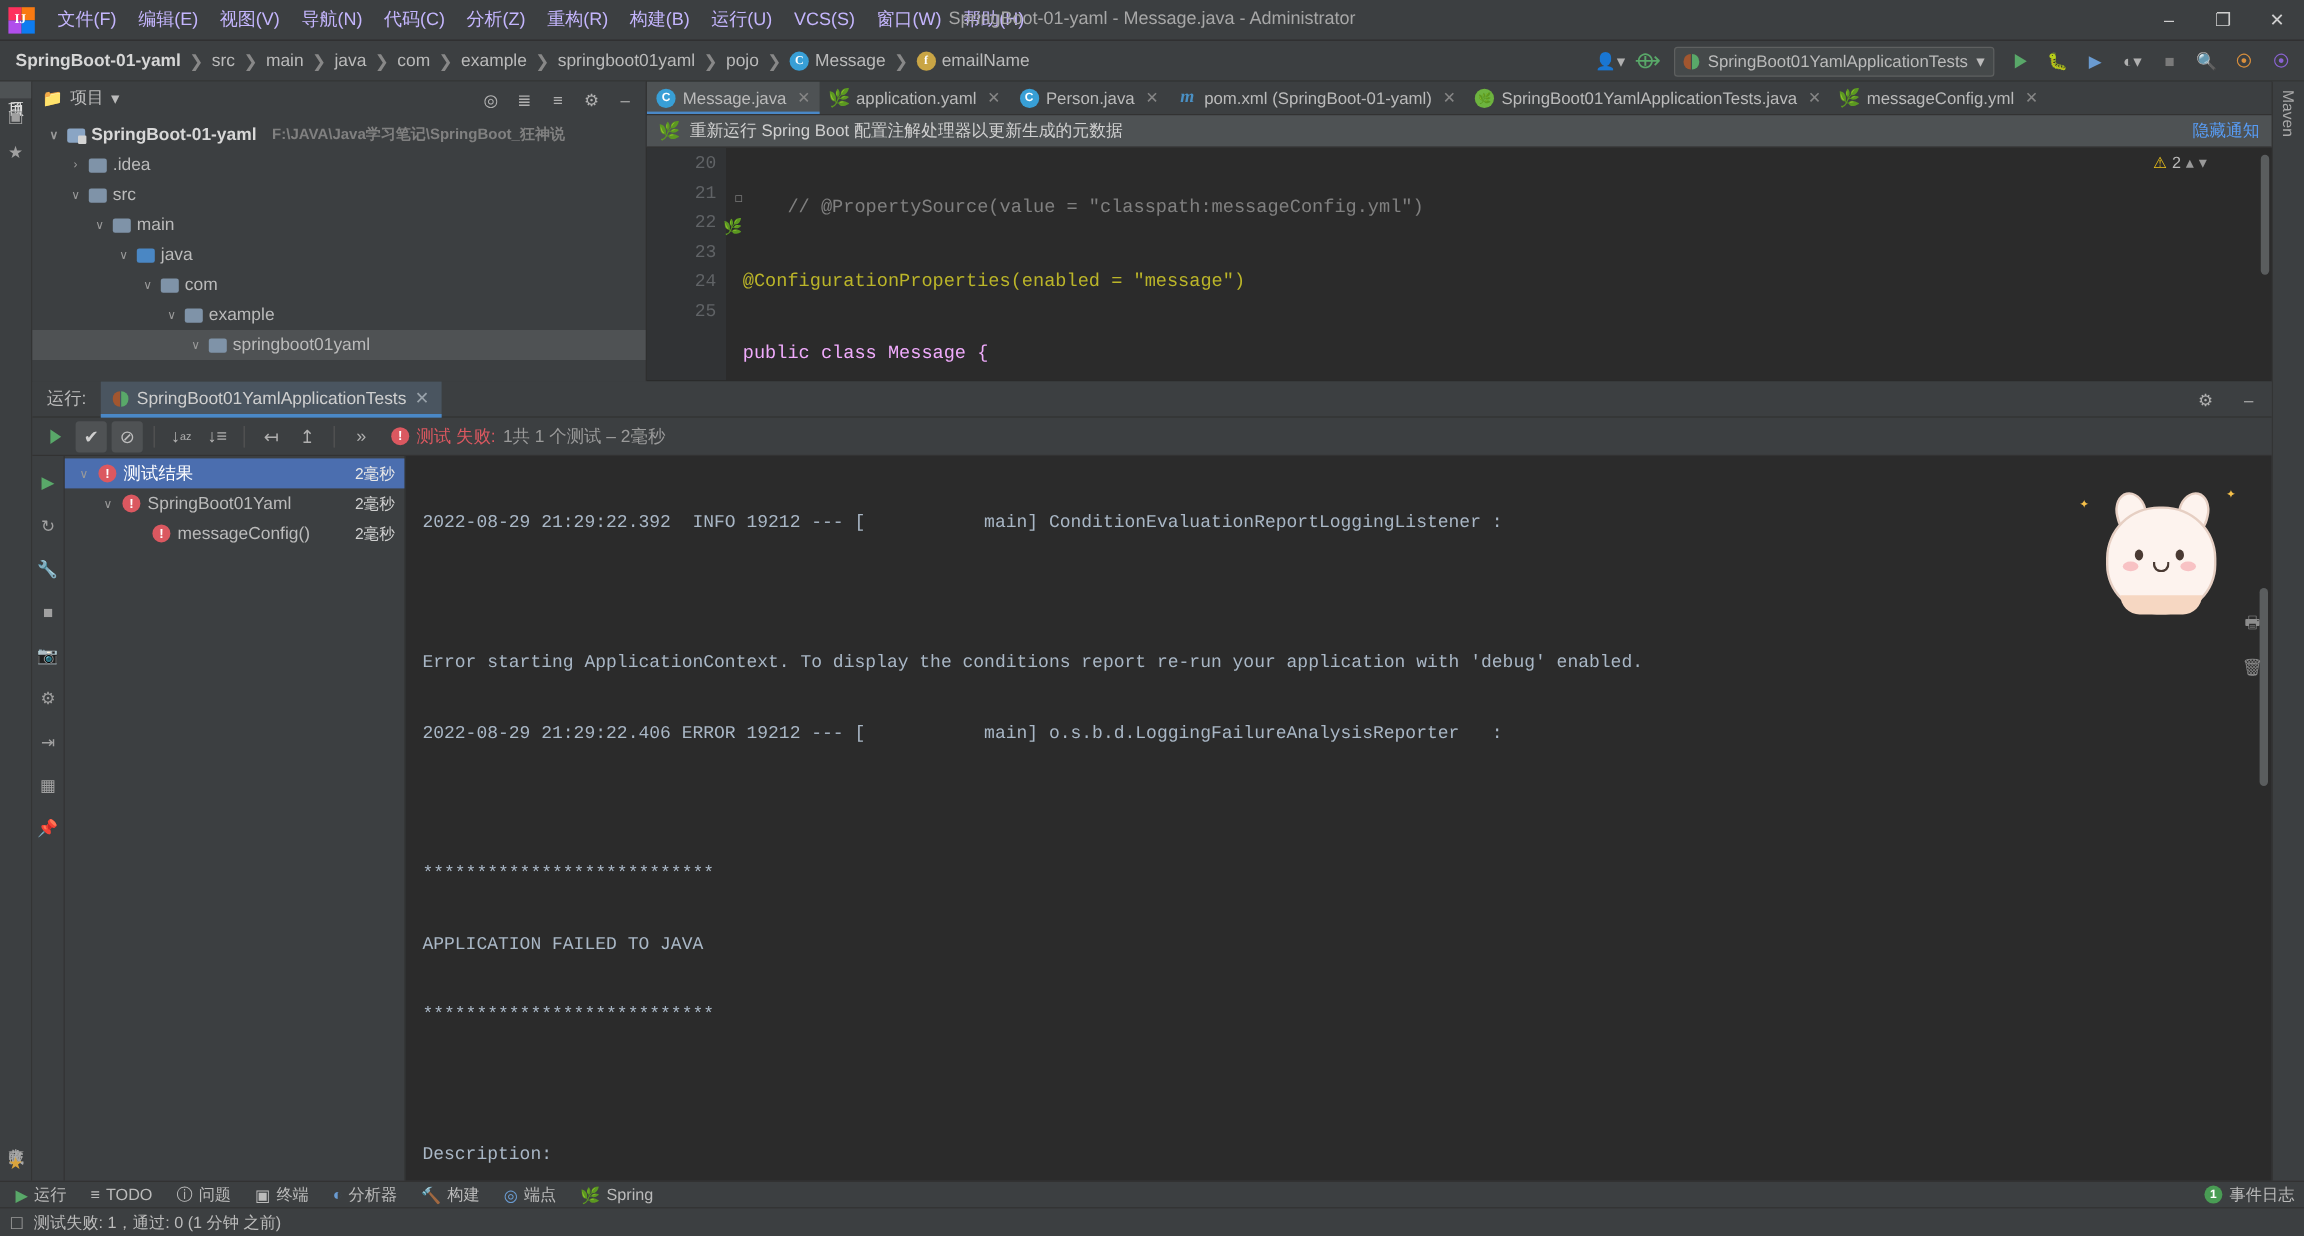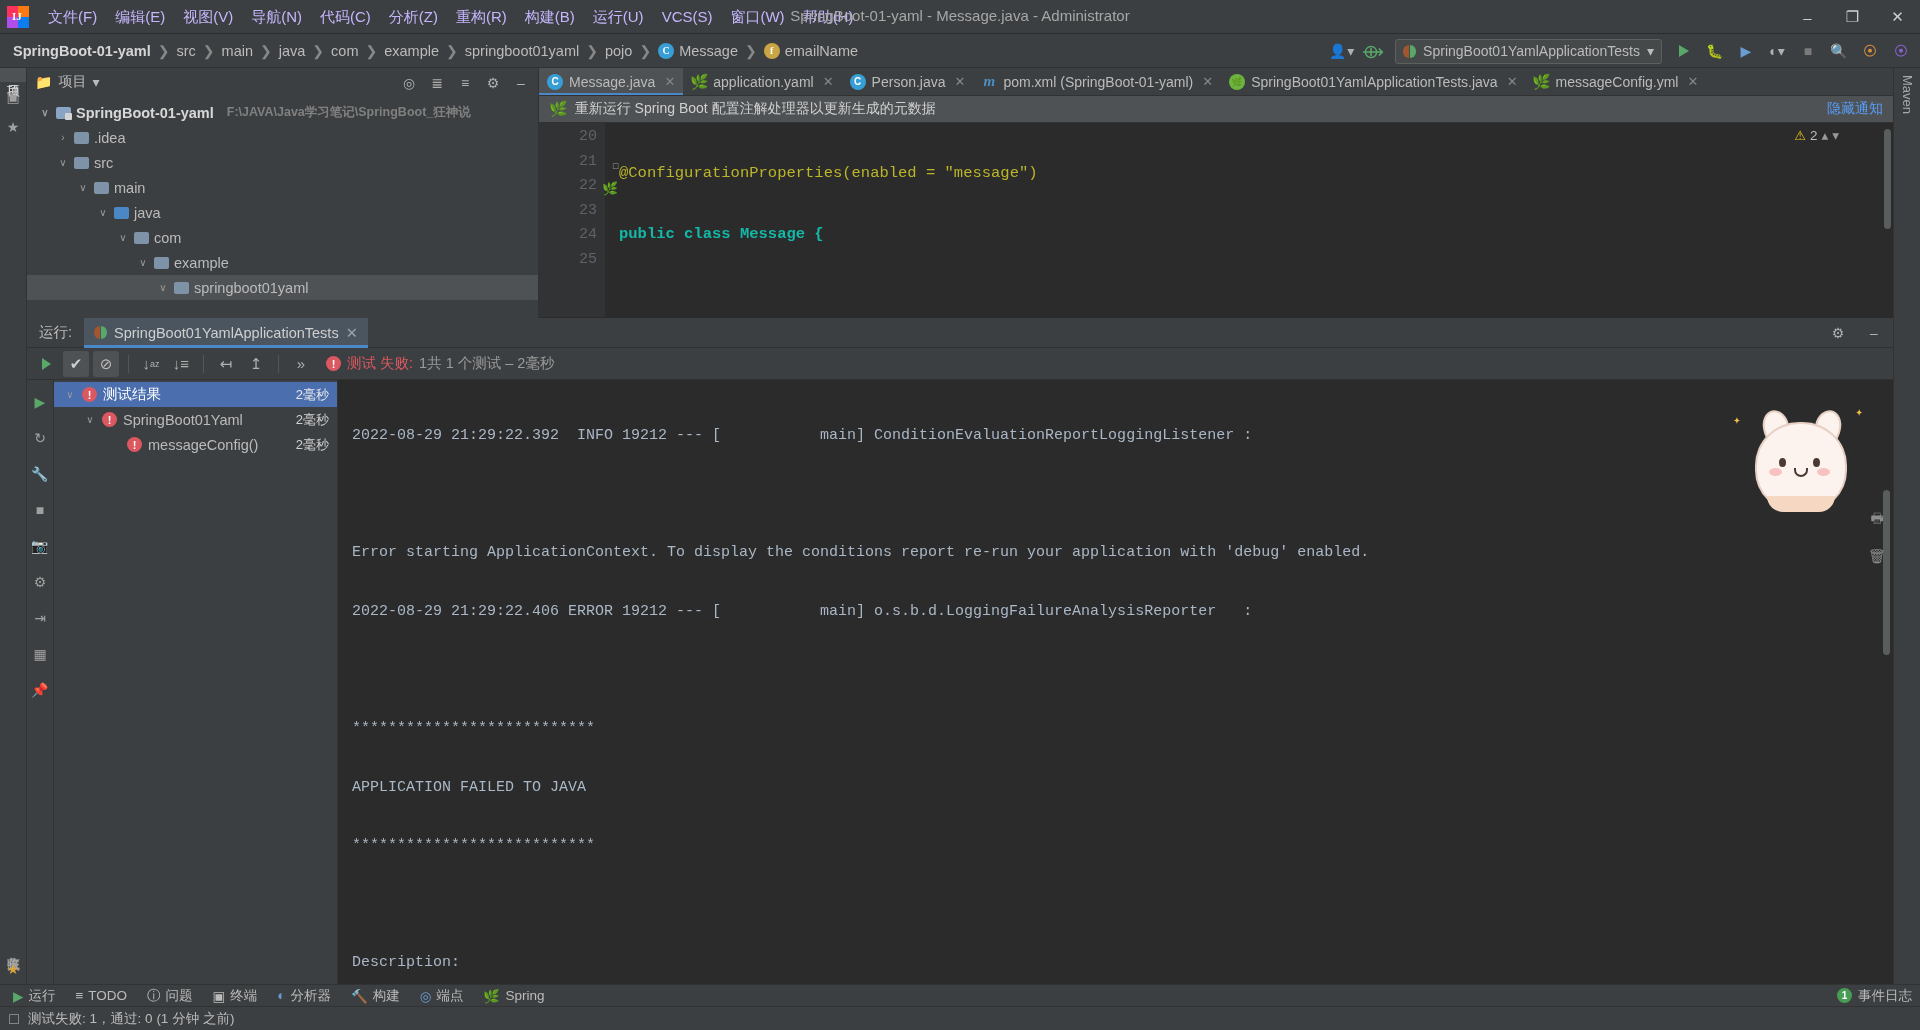--- a/index.html
+++ b/index.html
@@ -491,22 +491,23 @@
         </div>
         <div class="gl">
           <span>22</span>
           <span class="gmark" style="color:#6db33f;font-size:13px;">🌿</span>
         </div>
         <div class="gl">23</div>
         <div class="gl">24</div>
         <div class="gl">25</div>
       </div>
       <div class="code">
+        <div class="cl cmt">    // @PropertySource(value = "classpath:messageConfig.yml")</div>
         <div class="cl ann">@ConfigurationProperties(enabled = "message")</div>
-        <div class="cl" style="color:#14b8a6;font-weight:bold;">public class Message {</div>
+        <div class="cl" style="color:#f0abfc;">public class Message {</div>
         
         
         
       </div>
       <div class="warn-badge">
         <span class="warn-tri">⚠</span>
         <span>2</span>
         <span style="color:#999;">▴</span>
         <span style="color:#999;">▾</span>
       </div>

